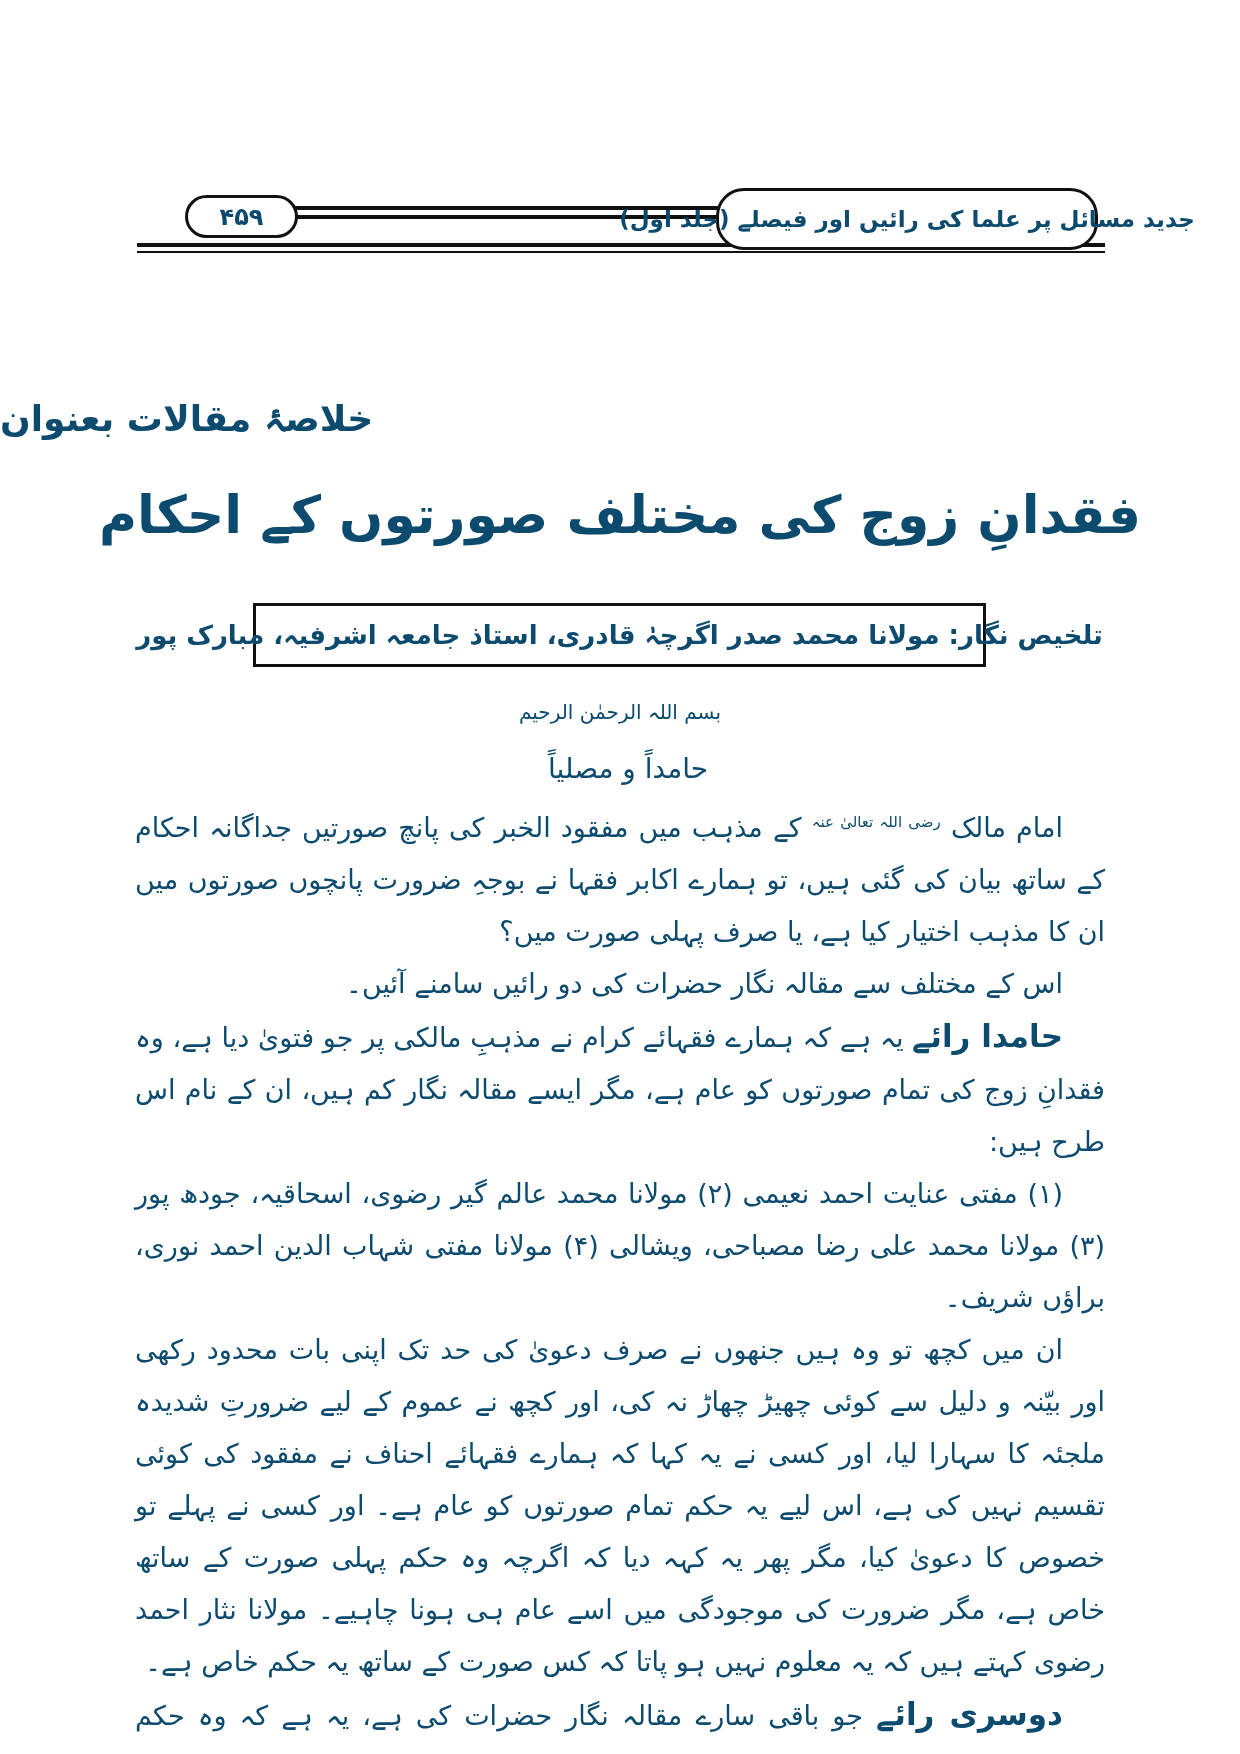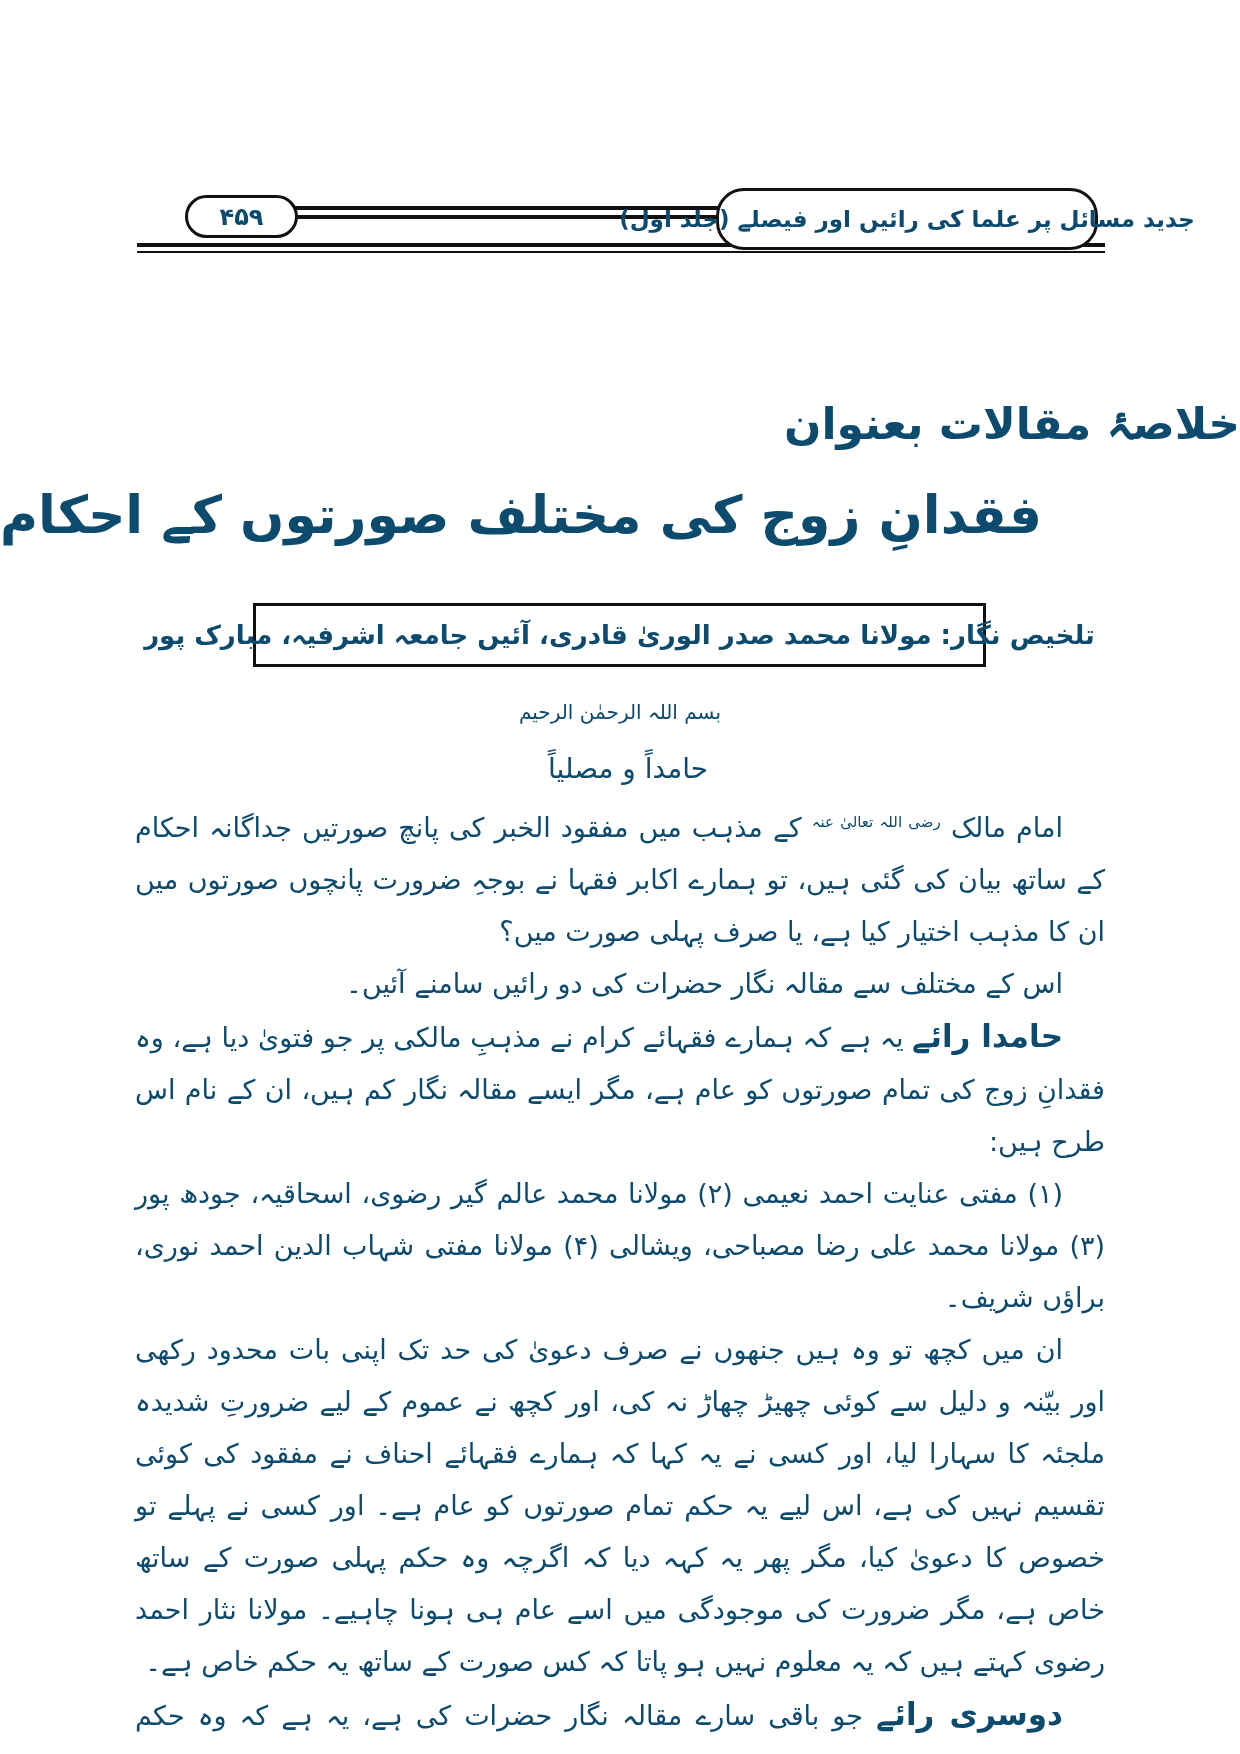--- a/index.html
+++ b/index.html
@@ -44,26 +44,26 @@
   }
   .header-rule{
     position:absolute;
     left:137px;top:243px;width:968px;height:4px;
     border-top:4px solid #111;
     border-bottom:2.5px solid #111;
   }
   
   .kicker{
     position:absolute;left:0;top:398px;width:100%;
-    text-align:right;
-    font-size:44px;font-weight:bold;
+    text-align:left;
+    font-size:36px;font-weight:bold;
   }
   .main-title{
     position:absolute;left:0;top:450px;width:100%;
-    text-align:left;
+    text-align:center;
     font-size:52px;font-weight:bold;
     letter-spacing:-1px;
   }
   .author-box{
     position:absolute;left:253px;top:603px;width:733px;height:64px;
     border:3px solid #111;box-sizing:border-box;
     display:flex;align-items:center;justify-content:center;
     font-size:26px;font-weight:bold;
     white-space:nowrap;
   }
@@ -99,21 +99,21 @@
     <div class="pill title-pill">
       <span>جدید مسائل پر علما کی رائیں اور فیصلے (جلد اول)</span>
     </div>
     <div class="header-rule"></div>
   </header>
 
   <div class="kicker">خلاصۂ مقالات بعنوان</div>
   <h1 class="main-title">فقدانِ زوج کی مختلف صورتوں کے احکام</h1>
 
   <div class="author-box">
-    <span>تلخیص نگار: مولانا محمد صدر الوریٰ قادری، آئیں جامعہ اشرفیہ، مبارک پور</span>
+    <span>تلخیص نگار: مولانا محمد صدر اگرچہٰ قادری، استاذ جامعہ اشرفیہ، مبارک پور</span>
   </div>
 
   <div class="bismillah">بسم اللہ الرحمٰن الرحیم</div>
   <div class="hamd">حامداً و مصلیاً</div>
 
   <main>
     <div id="paragraphs">
         <p>امام مالک <span class="honorific">رضی اللہ تعالیٰ عنہ</span> کے مذہب میں مفقود الخبر کی پانچ صورتیں جداگانہ احکام کے ساتھ بیان کی گئی ہیں، تو ہمارے اکابر فقہا نے بوجہِ ضرورت پانچوں صورتوں میں ان کا مذہب اختیار کیا ہے، یا صرف پہلی صورت میں؟</p>
         <p><span>اس کے مختلف سے مقالہ نگار حضرات کی دو رائیں سامنے آئیں۔</span></p>
         <p><span class="lead">حامدا رائے</span> <span>یہ ہے کہ ہمارے فقہائے کرام نے مذہبِ مالکی پر جو فتویٰ دیا ہے، وہ فقدانِ زوج کی تمام صورتوں کو عام ہے، مگر ایسے مقالہ نگار کم ہیں، ان کے نام اس طرح ہیں:</span></p>

